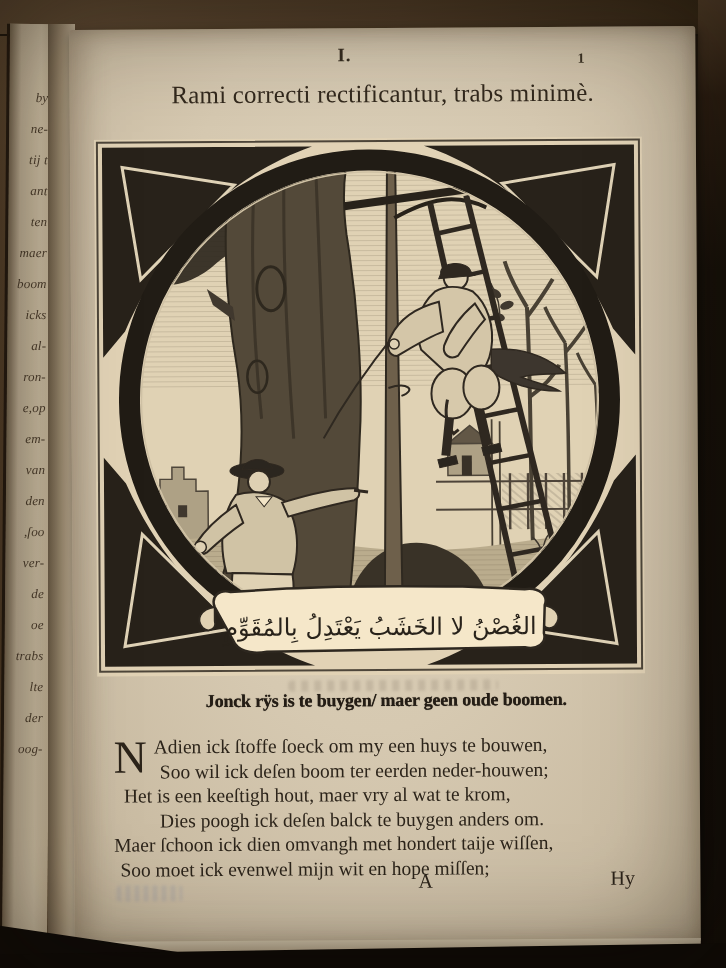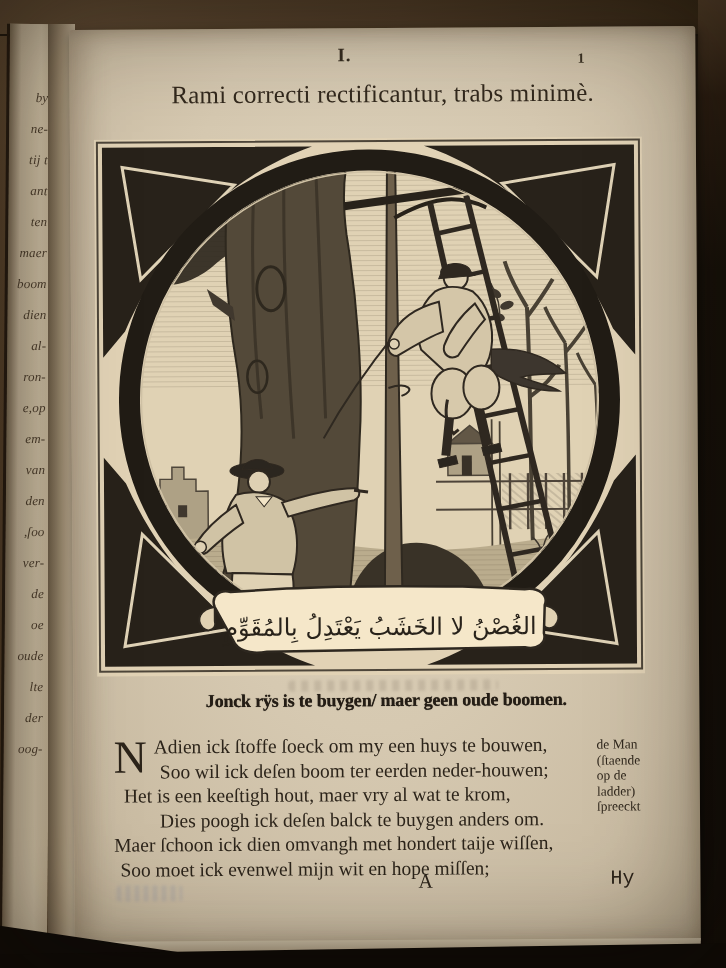--- a/index.html
+++ b/index.html
@@ -69,52 +69,52 @@
   .poem .dropcap{position:absolute;left:2px;top:2px;font-size:46px;line-height:40px;color:#2c241a;}
   .poem .l0{padding-left:42px;}
   .poem .l1{padding-left:48px;}
   .poem .l2{padding-left:12px;}
   .poem .l3{padding-left:48px;}
   .poem .l4{padding-left:2px;}
   .poem .l5{padding-left:8px;}
   .margin-note{position:absolute;left:523px;top:710px;width:76px;
     font-size:13.5px;line-height:15.5px;color:#31281d;}
   .sig-mark{position:absolute;left:344px;top:842px;font-size:20px;color:#2c241a;}
-  .catchword{position:absolute;left:536px;top:840px;font-size:20px;color:#2c241a;font-family:Liberation Mono, monospace;}
+  .catchword{position:absolute;left:536px;top:840px;font-size:20px;color:#2c241a;}
 </style>
 </head>
 <body>
 
 <div id="stage">
 
   <div class="wood-top"></div>
   <div class="dark-right"></div>
 
   <div class="adj-page">
     <div class="adj-frags">
 
     <span class="l0">by</span>
         <span class="l1">ne-</span>
         <span class="l2">tij t</span>
         <span class="l3">ant</span>
         <span class="l4">ten</span>
         <span class="l5">maer</span>
         <span class="l6">boom</span>
-        <span class="l7">dien</span>
+        <span class="l7">icks</span>
         <span class="l8">al-</span>
         <span class="l9">ron-</span>
         <span class="l10">e,op</span>
         <span class="l11">em-</span>
         <span class="l12">van</span>
         <span class="l13">den</span>
         <span class="l14">,ſoo</span>
         <span class="l15">ver-</span>
         <span class="l16">de</span>
         <span class="l17">oe</span>
-        <span class="l18">oude</span>
+        <span class="l18">trabs</span>
         <span class="l19">lte</span>
         <span class="l20">der</span>
         <span class="l21">oog-</span>
       </div>
   </div>
   <div class="gutter"></div>
 
   <div class="page">
     <div class="chapter-numeral">I.</div>
     <div class="folio">1</div>
@@ -292,28 +292,20 @@
 
       <div class="l0">Adien ick ſtoffe ſoeck om my een huys te bouwen,</div>
           <div class="l1">Soo wil ick deſen boom ter eerden neder-houwen;</div>
           <div class="l2">Het is een keeſtigh hout, maer vry al wat te krom,</div>
           <div class="l3">Dies poogh ick deſen balck te buygen anders om.</div>
           <div class="l4">Maer ſchoon ick dien omvangh met hondert taije wiſſen,</div>
           <div class="l5">Soo moet ick evenwel mijn wit en hope miſſen;</div>
         </div>
     </div>
 
-    <div class="margin-note">
-
-    <div class="l0">de Man</div>
-        <div class="l1">(ſtaende</div>
-        <div class="l2">op de</div>
-        <div class="l3">ladder)</div>
-        <div class="l4">ſpreeckt</div>
-      </div>
 
     <div class="sig-mark">A</div>
     <div class="catchword">Hy</div>
 
     <div class="stamp-ghost"></div>
   </div>
 
   <div class="dark-bottom-left"></div>
   <div class="dark-bottom"></div>
   <div class="vignette"></div>

